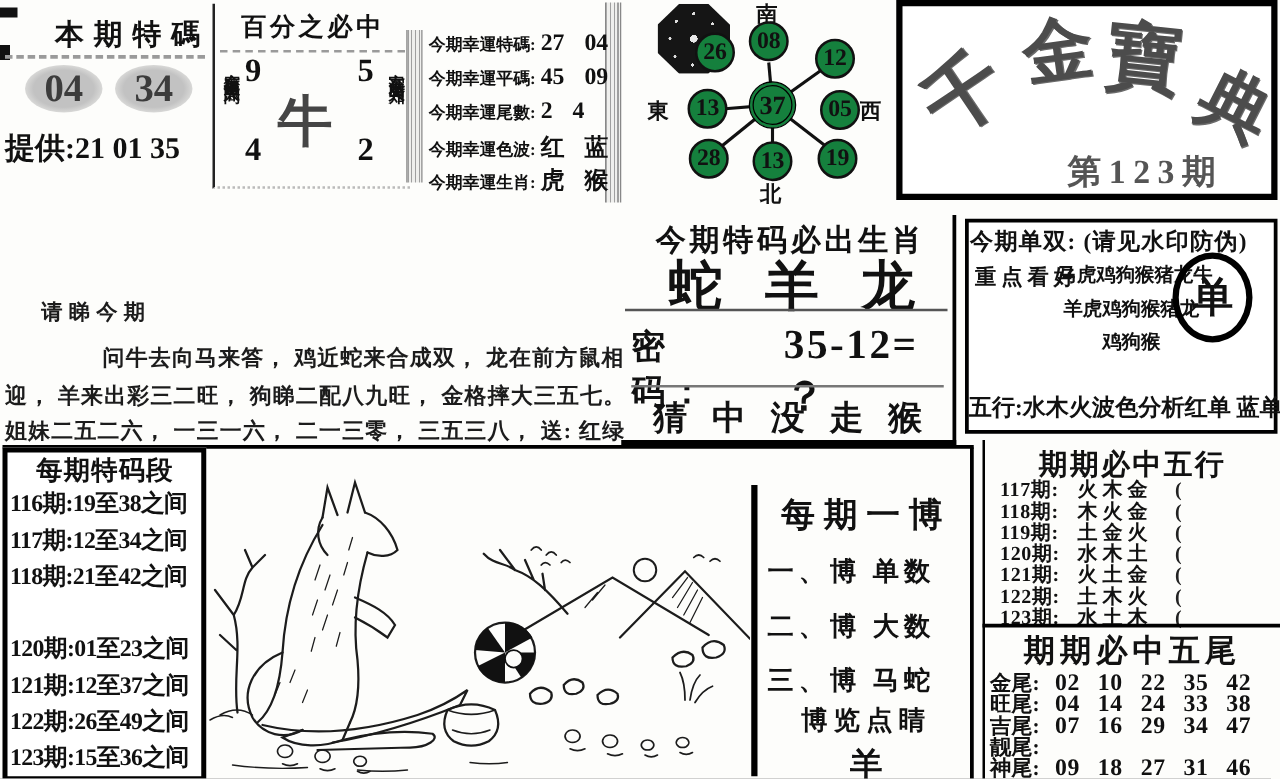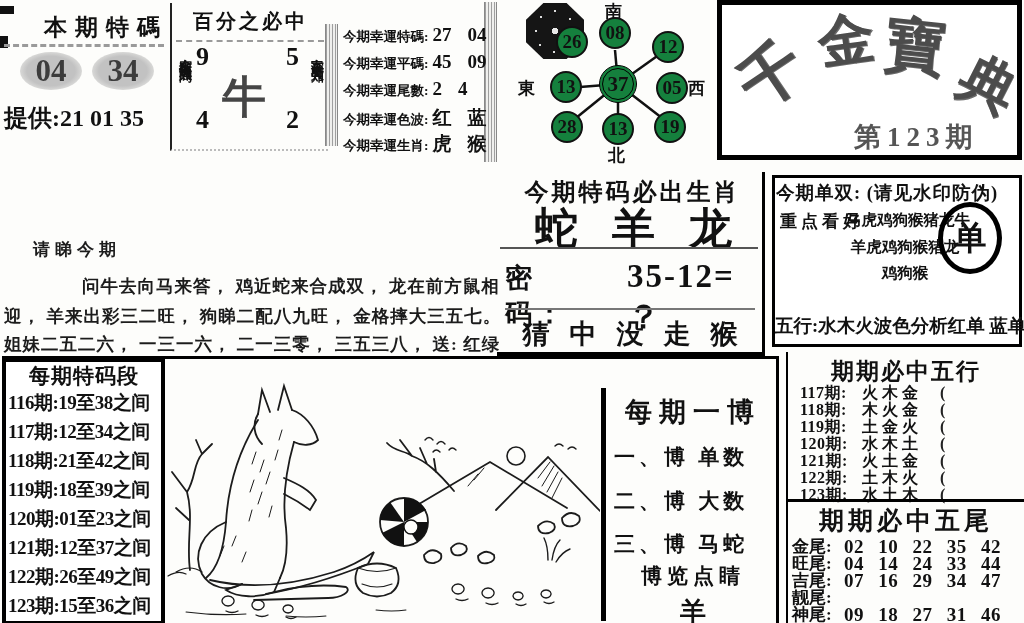--- a/index.html
+++ b/index.html
@@ -237,21 +237,20 @@
   <div class="abs oe-seal">单</div>
   <div class="abs oe-bottom">五行:水木火波色分析红单 蓝单 绿双</div>
 
   <div class="abs bb-topline"></div>
 
   <div class="abs rangebox"></div>
   <div class="abs rg-title">每期特码段</div>
   <div class="abs rg-row" style="top:390px;">116期:19至38之间</div>
   <div class="abs rg-row" style="top:419px;">117期:12至34之间</div>
   <div class="abs rg-row" style="top:448px;">118期:21至42之间</div>
-  <div class="abs rg-row" style="top:477px;">119期:18至39之间</div>
   <div class="abs rg-row" style="top:506px;">120期:01至23之间</div>
   <div class="abs rg-row" style="top:535px;">121期:12至37之间</div>
   <div class="abs rg-row" style="top:564px;">122期:26至49之间</div>
   <div class="abs rg-row" style="top:593px;">123期:15至36之间</div>
 
   <svg class="abs" style="left:166px;top:360px;" width="434" height="263" viewBox="0 0 434 263">
     <g stroke="#1c1c1c" stroke-width="1.8" fill="none" stroke-linecap="round">
 
       <path d="M24,210 C20,182 28,158 21,132 M21,132 L6,112 M21,132 C30,118 27,104 36,94 M36,94 L30,80 M36,94 L46,84 M23,160 L10,148"></path>
       <path d="M10,212 q14,-8 26,0 M2,216 q10,-6 18,-2" stroke-width="1.2"></path>
@@ -359,21 +358,21 @@
   </div>
   <div class="abs wx-botline"></div>
 
   <div class="abs wt-title">期期必中五尾</div>
   <div class="abs wt-row" style="top:539px;">
     <span class="wt-label">金尾:</span>
     <span class="wt-vals">02 10 22 35 42</span>
   </div>
   <div class="abs wt-row" style="top:556px;">
     <span class="wt-label">旺尾:</span>
-    <span class="wt-vals">04 14 24 33 44</span>
+    <span class="wt-vals">04 14 24 33 38</span>
   </div>
   <div class="abs wt-row" style="top:573px;">
     <span class="wt-label">吉尾:</span>
     <span class="wt-vals">07 16 29 34 47</span>
   </div>
   <div class="abs wt-row" style="top:590px;">
     <span class="wt-label">靓尾:</span>
   </div>
   <div class="abs wt-row" style="top:607px;">
     <span class="wt-label">神尾:</span>

